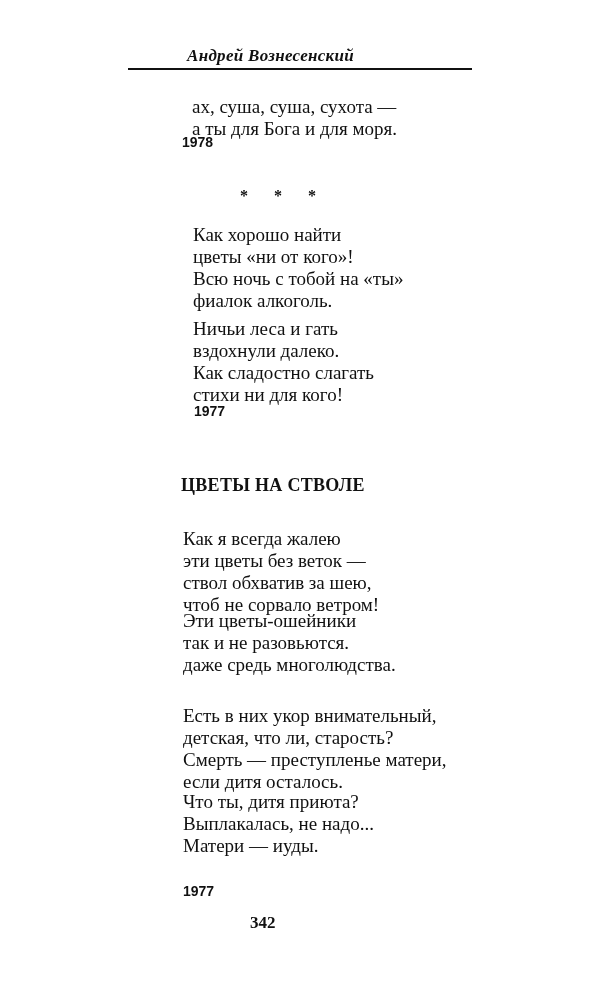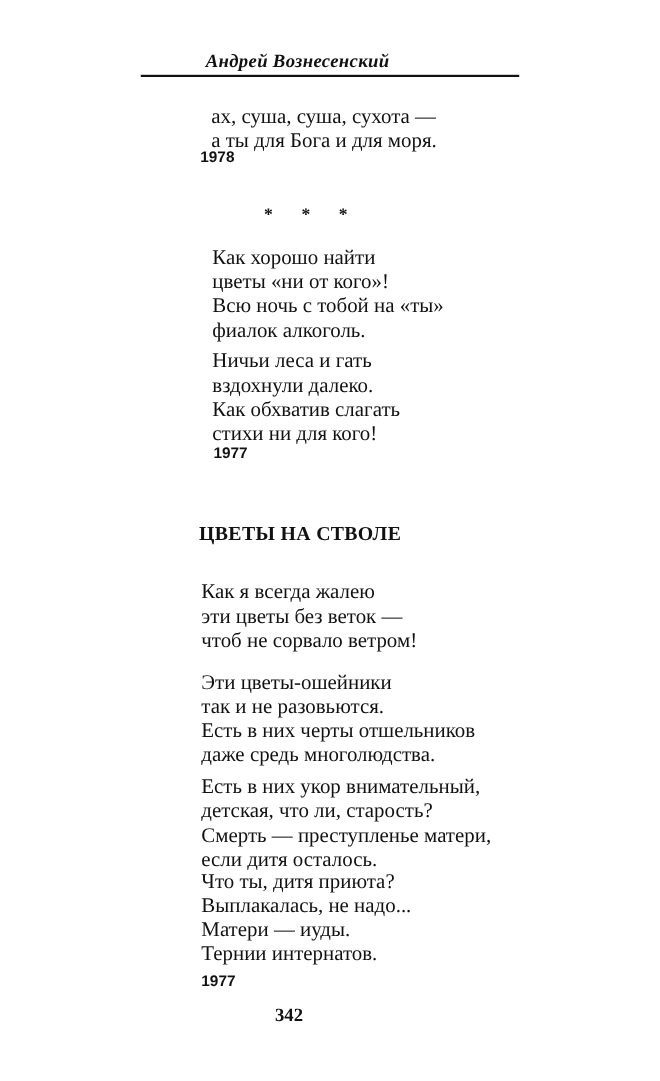--- a/index.html
+++ b/index.html
@@ -32,45 +32,44 @@
 
 <div class="block" style="left:193px; top:224px;">
   <div class="line">Как хорошо найти</div>
   <div class="line">цветы «ни от кого»!</div>
   <div class="line">Всю ночь с тобой на «ты»</div>
   <div class="line">фиалок алкоголь.</div>
 </div>
 <div class="block" style="left:193px; top:318px;">
   <div class="line">Ничьи леса и гать</div>
   <div class="line">вздохнули далеко.</div>
-  <div class="line">Как обхватив слагать</div>
+  <div class="line">Как сладостно слагать</div>
   <div class="line">стихи ни для кого!</div>
 </div>
 <div class="year" style="left:194px; top:403px;">1977</div>
 
 <div class="poem-title">ЦВЕТЫ НА СТВОЛЕ</div>
 
 <div class="block" style="left:183px; top:528px;">
   <div class="line">Как я всегда жалею</div>
   <div class="line">эти цветы без веток —</div>
+  <div class="line">ствол обхватив за шею,</div>
   <div class="line">чтоб не сорвало ветром!</div>
 </div>
 <div class="block" style="left:183px; top:610px;">
   <div class="line">Эти цветы-ошейники</div>
   <div class="line">так и не разовьются.</div>
-  <div class="line">Есть в них черты отшельников</div>
   <div class="line">даже средь многолюдства.</div>
 </div>
 <div class="block" style="left:183px; top:705px;">
   <div class="line">Есть в них укор внимательный,</div>
   <div class="line">детская, что ли, старость?</div>
   <div class="line">Смерть — преступленье матери,</div>
   <div class="line">если дитя осталось.</div>
 </div>
 <div class="block" style="left:183px; top:791px;">
   <div class="line">Что ты, дитя приюта?</div>
   <div class="line">Выплакалась, не надо...</div>
   <div class="line">Матери — иуды.</div>
-  <div class="line">Тернии интернатов.</div>
 </div>
 <div class="year" style="left:183px; top:883px;">1977</div>
 
 <div class="page-num">342</div>
 
 </body></html>

